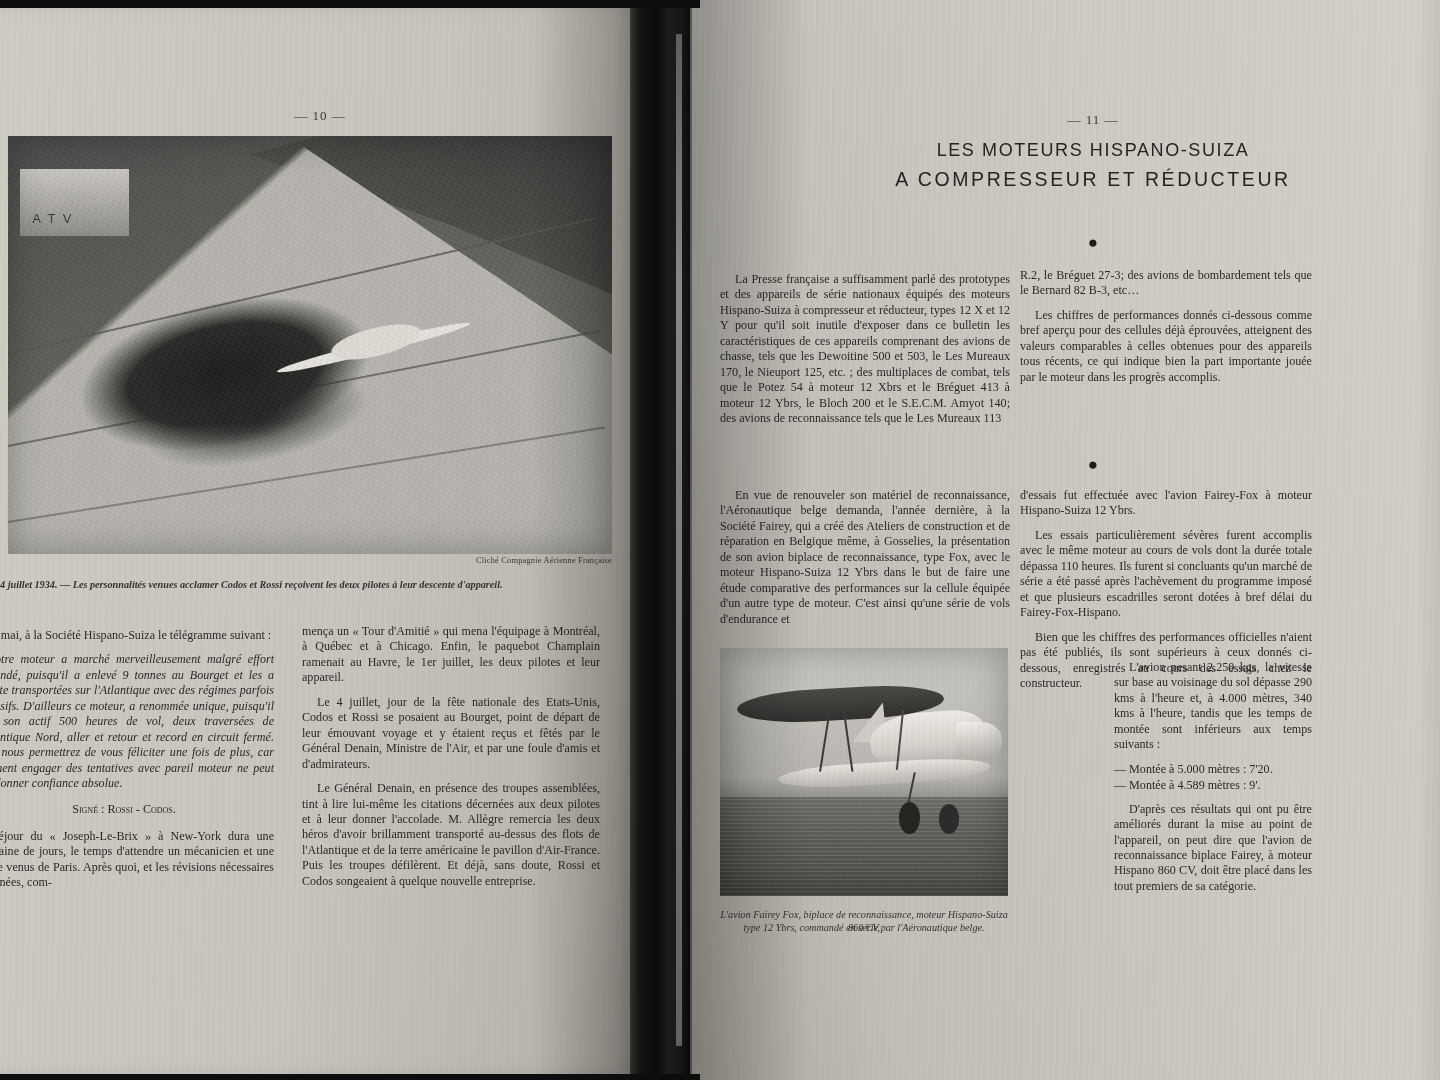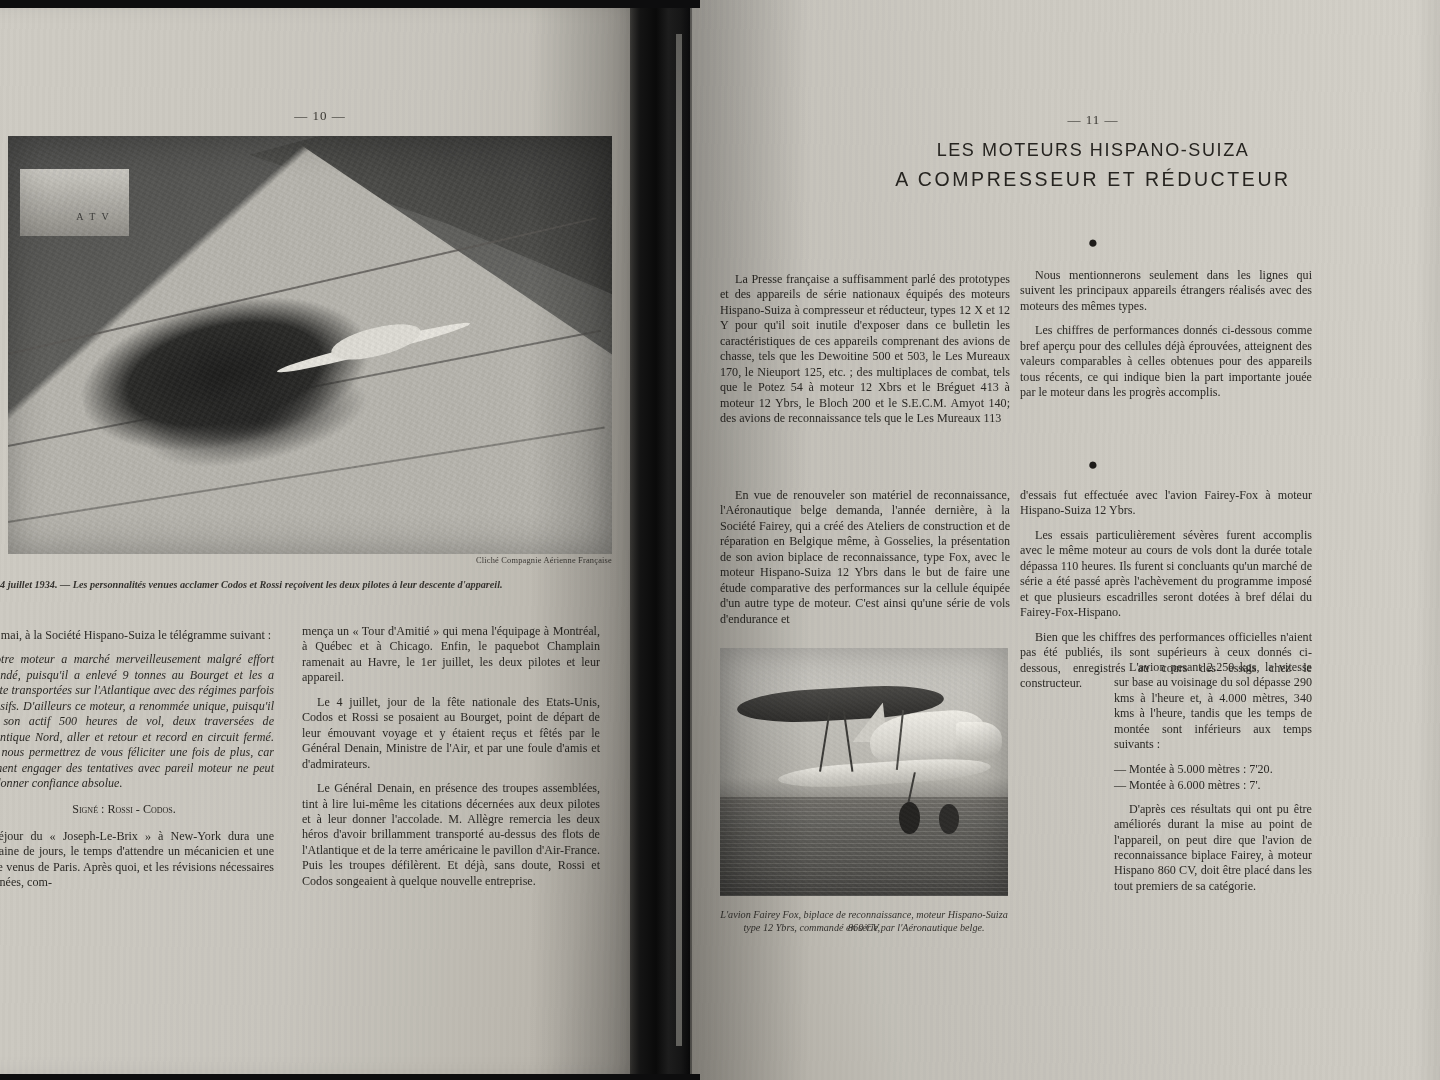--- a/index.html
+++ b/index.html
@@ -197,22 +197,22 @@
   .aerial .fuse  { position: absolute; left: 28%; top: 30%; width: 46%; height: 34%;
       background: #dedcd5; border-radius: 50%; transform: rotate(-14deg); }
   .aerial .crowd { position: absolute; left: 12%; top: 40%; width: 48%; height: 34%;
       background: radial-gradient(ellipse at 50% 50%, #1d1d1c 0%, #2a2a28 48%, rgba(60,60,57,0) 72%);
       transform: rotate(-12deg); }
   .aerial .crowd2{ position: absolute; left: 22%; top: 58%; width: 38%; height: 20%;
       background: radial-gradient(ellipse at 50% 50%, #242423 0%, rgba(60,60,57,0) 70%);
       transform: rotate(-12deg); }
   .aerial .bldg  { position: absolute; left: 2%; top: 8%; width: 18%; height: 16%;
       background: linear-gradient(180deg,#cbc9c2,#8f8d87); }
-  .aerial .atv   { position: absolute; left: 4%; top: 18%; font-size: 10px; color: #3a3a38;
-      letter-spacing: 2px; font-family: Liberation Serif, serif; margin-left: 44px; }
+  .aerial .atv   { position: absolute; left: 4%; top: 18%; font-size: 13px; color: #3a3a38;
+      letter-spacing: 2px; font-family: Liberation Sans, sans-serif; }
   .aerial .grain { position: absolute; inset: 0; opacity: .28;
       background-image:
         repeating-linear-gradient(27deg, rgba(255,255,255,.07) 0 2px, rgba(0,0,0,.07) 2px 4px),
         repeating-linear-gradient(-63deg, rgba(255,255,255,.05) 0 3px, rgba(0,0,0,.05) 3px 6px); }
 
   
   .fox { background: #9a9892; }
   .fox .sky { position: absolute; inset: 0;
       background: linear-gradient(180deg,#cbc9c3 0%, #b9b7b0 52%, #8e8c86 62%, #6d6b66 100%); }
   .fox .sea { position: absolute; left: 0; bottom: 0; width: 100%; height: 40%;
@@ -339,40 +339,40 @@
         <div class="l2">A COMPRESSEUR ET RÉDUCTEUR</div>
       </div>
 
       <div class="bullet-rule" style="top:234px;">●</div>
 
       <div class="col" style="left:30px; top:272px; width:290px;">
         <p>La Presse française a suffisamment parlé des prototypes et des appareils de série nationaux équipés des moteurs Hispano-Suiza à compresseur et réducteur, types 12 X et 12 Y pour qu'il soit inutile d'exposer dans ce bulletin les caractéristiques de ces appareils comprenant des avions de chasse, tels que les Dewoitine 500 et 503, le Les Mureaux 170, le Nieuport 125, etc. ; des multiplaces de combat, tels que le Potez 54 à moteur 12 Xbrs et le Bréguet 413 à moteur 12 Ybrs, le Bloch 200 et le S.E.C.M. Amyot 140; des avions de reconnaissance tels que le Les Mureaux 113</p>
       </div>
 
       <div class="col" style="left:330px; top:268px; width:292px;">
-        <p>Nous mentionnerons seulement dans les lignes qui suivent les principaux appareils étrangers réalisés avec des moteurs des mêmes types.</p>
+        <p class="noindent">R.2, le Bréguet 27-3; des avions de bombardement tels que le Bernard 82 B-3, etc…</p>
         <p>Les chiffres de performances donnés ci-dessous comme bref aperçu pour des cellules déjà éprouvées, atteignent des valeurs comparables à celles obtenues pour des appareils tous récents, ce qui indique bien la part importante jouée par le moteur dans les progrès accomplis.</p>
       </div>
 
       <div class="bullet-rule" style="top:456px;">●</div>
 
       <div class="col" style="left:30px; top:488px; width:290px;">
         <p>En vue de renouveler son matériel de reconnaissance, l'Aéronautique belge demanda, l'année dernière, à la Société Fairey, qui a créé des Ateliers de construction et de réparation en Belgique même, à Gosselies, la présentation de son avion biplace de reconnaissance, type Fox, avec le moteur Hispano-Suiza 12 Ybrs dans le but de faire une étude comparative des performances sur la cellule équipée d'un autre type de moteur. C'est ainsi qu'une série de vols d'endurance et</p>
       </div>
 
       <div class="col" style="left:330px; top:488px; width:292px;">
         <p class="noindent">d'essais fut effectuée avec l'avion Fairey-Fox à moteur Hispano-Suiza 12 Ybrs.</p>
         <p>Les essais particulièrement sévères furent accomplis avec le même moteur au cours de vols dont la durée totale dépassa 110 heures. Ils furent si concluants qu'un marché de série a été passé après l'achèvement du programme imposé et que plusieurs escadrilles seront dotées à bref délai du Fairey-Fox-Hispano.</p>
         <p>Bien que les chiffres des performances officielles n'aient pas été publiés, ils sont supérieurs à ceux donnés ci-dessous, enregistrés au cours des essais chez le constructeur.</p>
       </div>
 
       <div class="col" style="left:424px; top:660px; width:198px;">
         <p>L'avion pesant 2.250 kgs, la vitesse sur base au voisinage du sol dépasse 290 kms à l'heure et, à 4.000 mètres, 340 kms à l'heure, tandis que les temps de montée sont inférieurs aux temps suivants :</p>
         <p class="nb">— Montée à 5.000 mètres : 7'20.</p>
-        <p class="nb">— Montée à 6.000 mètres : 7'.</p>
+        <p class="nb">— Montée à 4.589 mètres : 9'.</p>
         <p style="margin-top:8px;">D'après ces résultats qui ont pu être améliorés durant la mise au point de l'appareil, on peut dire que l'avion de reconnaissance biplace Fairey, à moteur Hispano 860 CV, doit être placé dans les tout premiers de sa catégorie.</p>
       </div>
 
       <div class="photo fox" style="left:30px; top:648px; width:288px; height:248px;">
         <div class="sky"></div>
         <div class="sea"></div>
         <div class="uwing"></div>
         <div class="tail"></div>
         <div class="body"></div>
         <div class="nose"></div>

